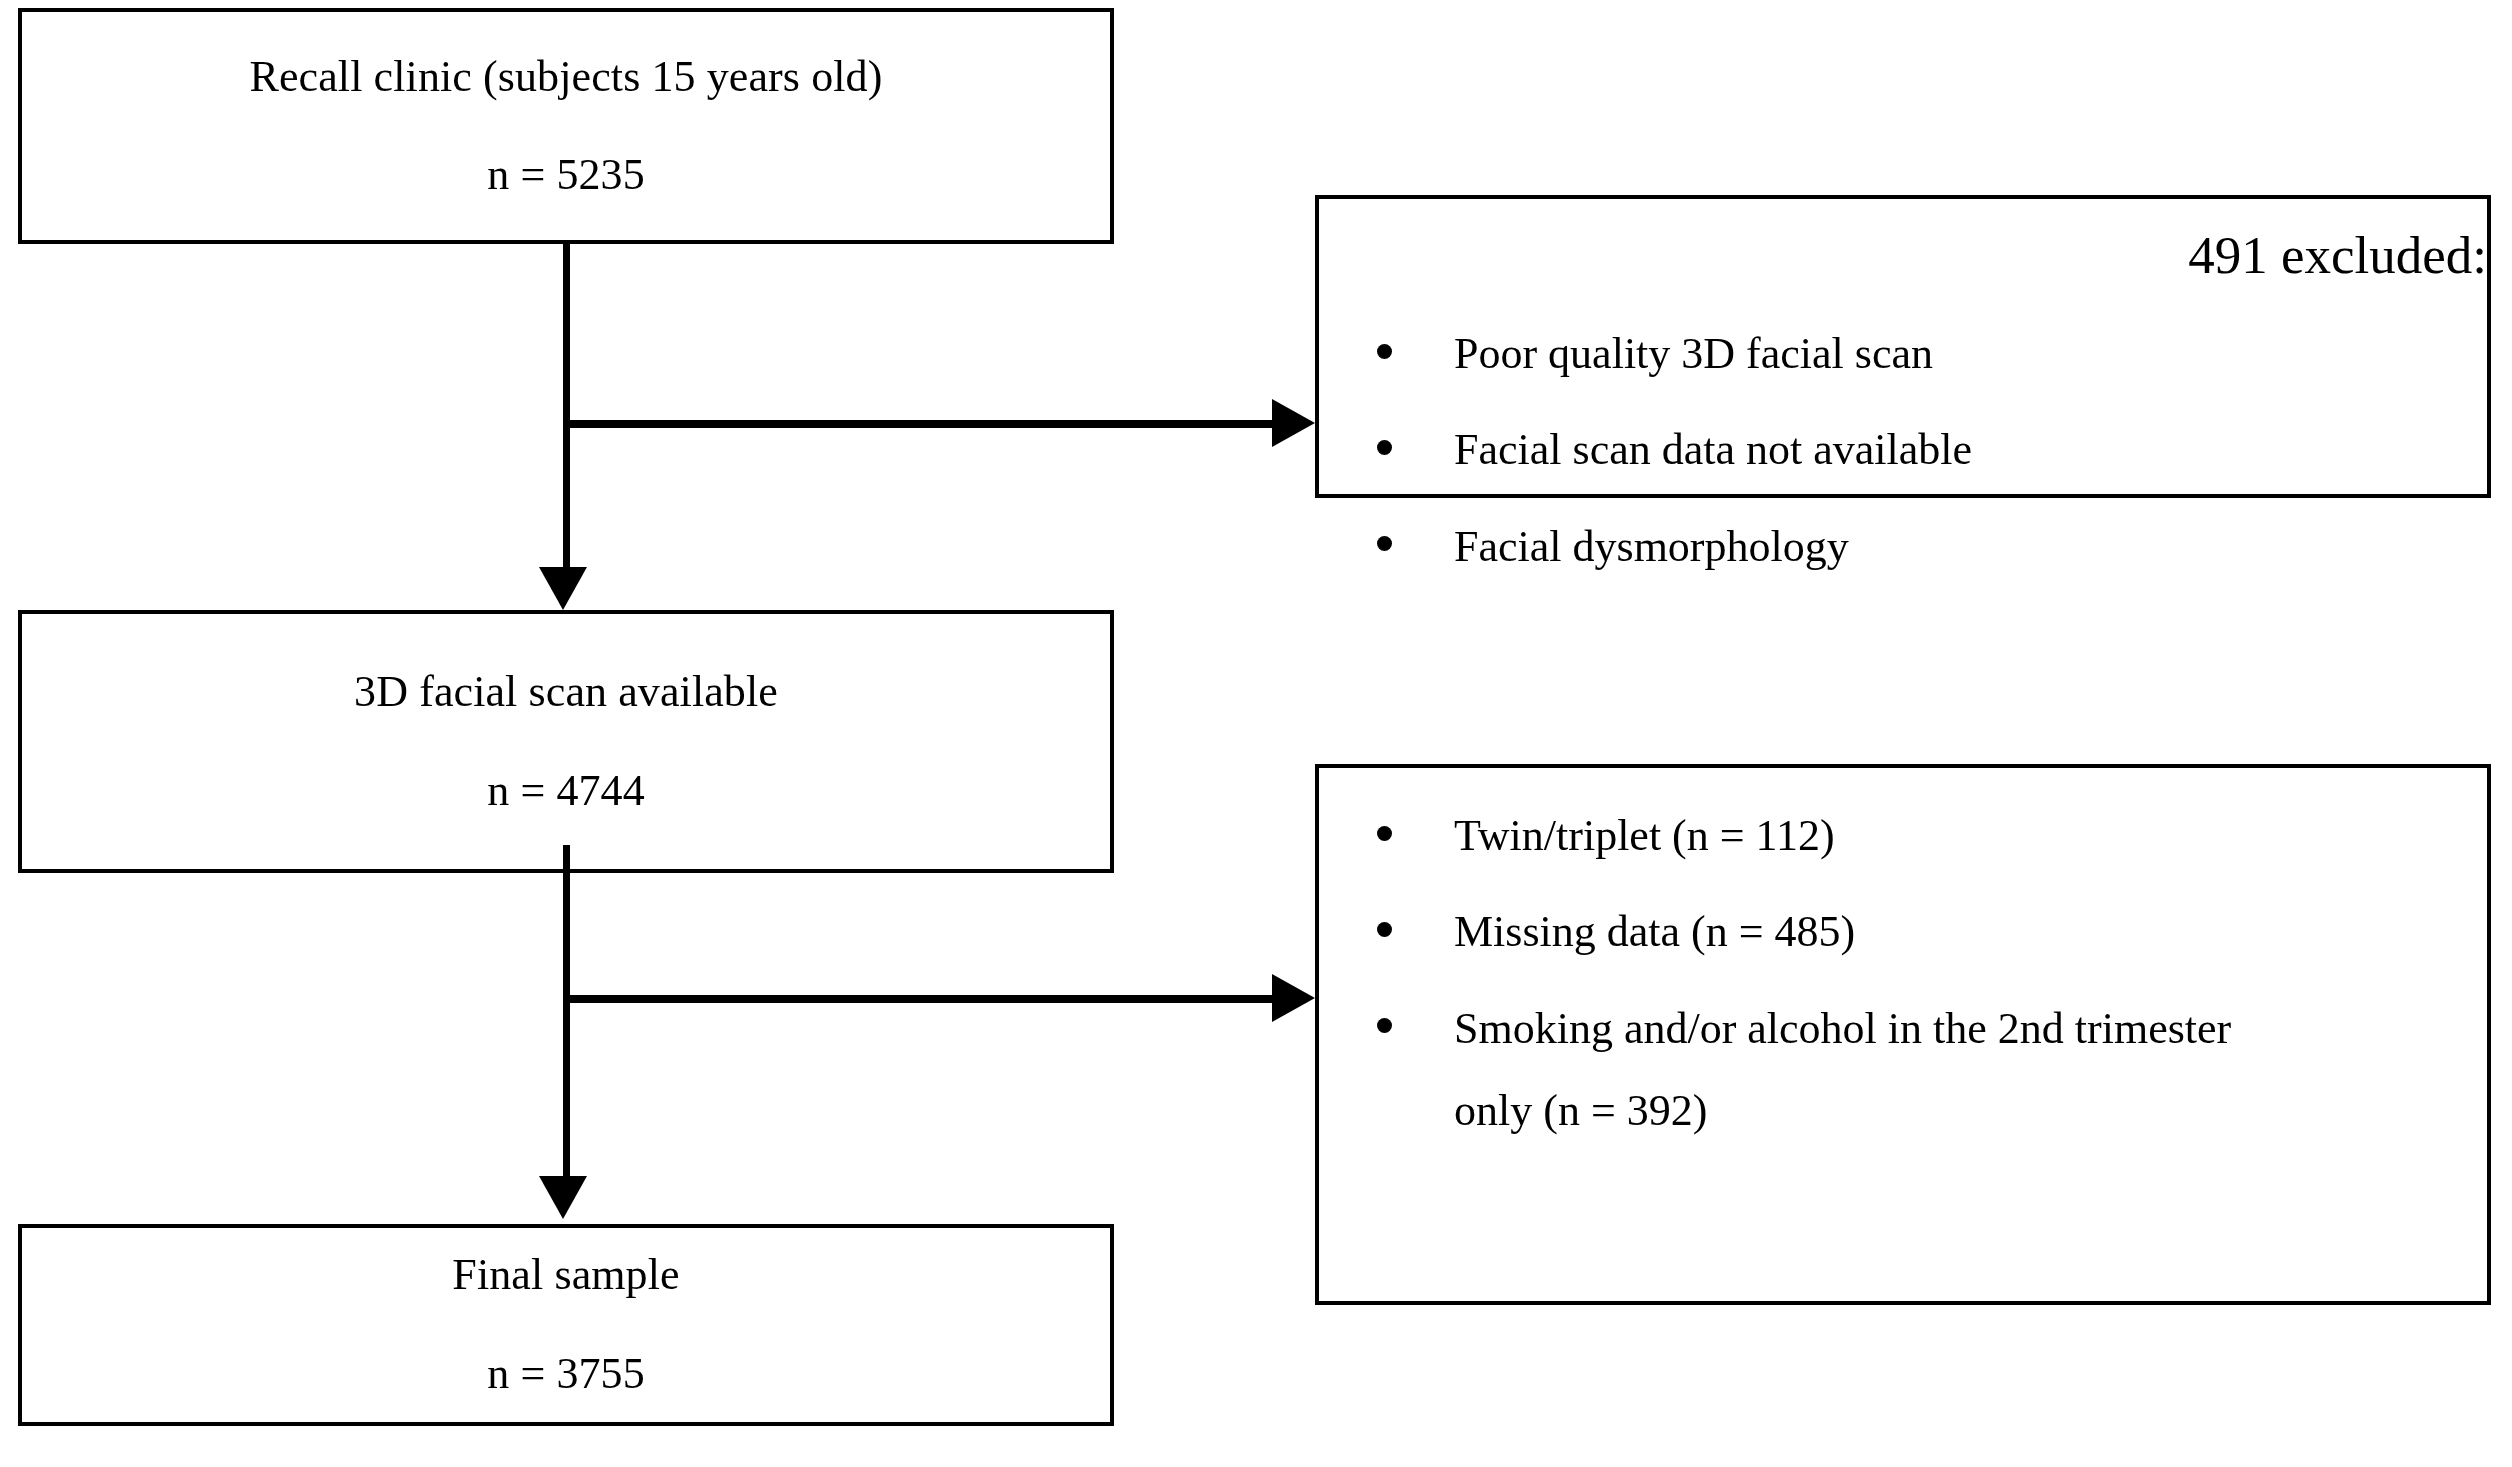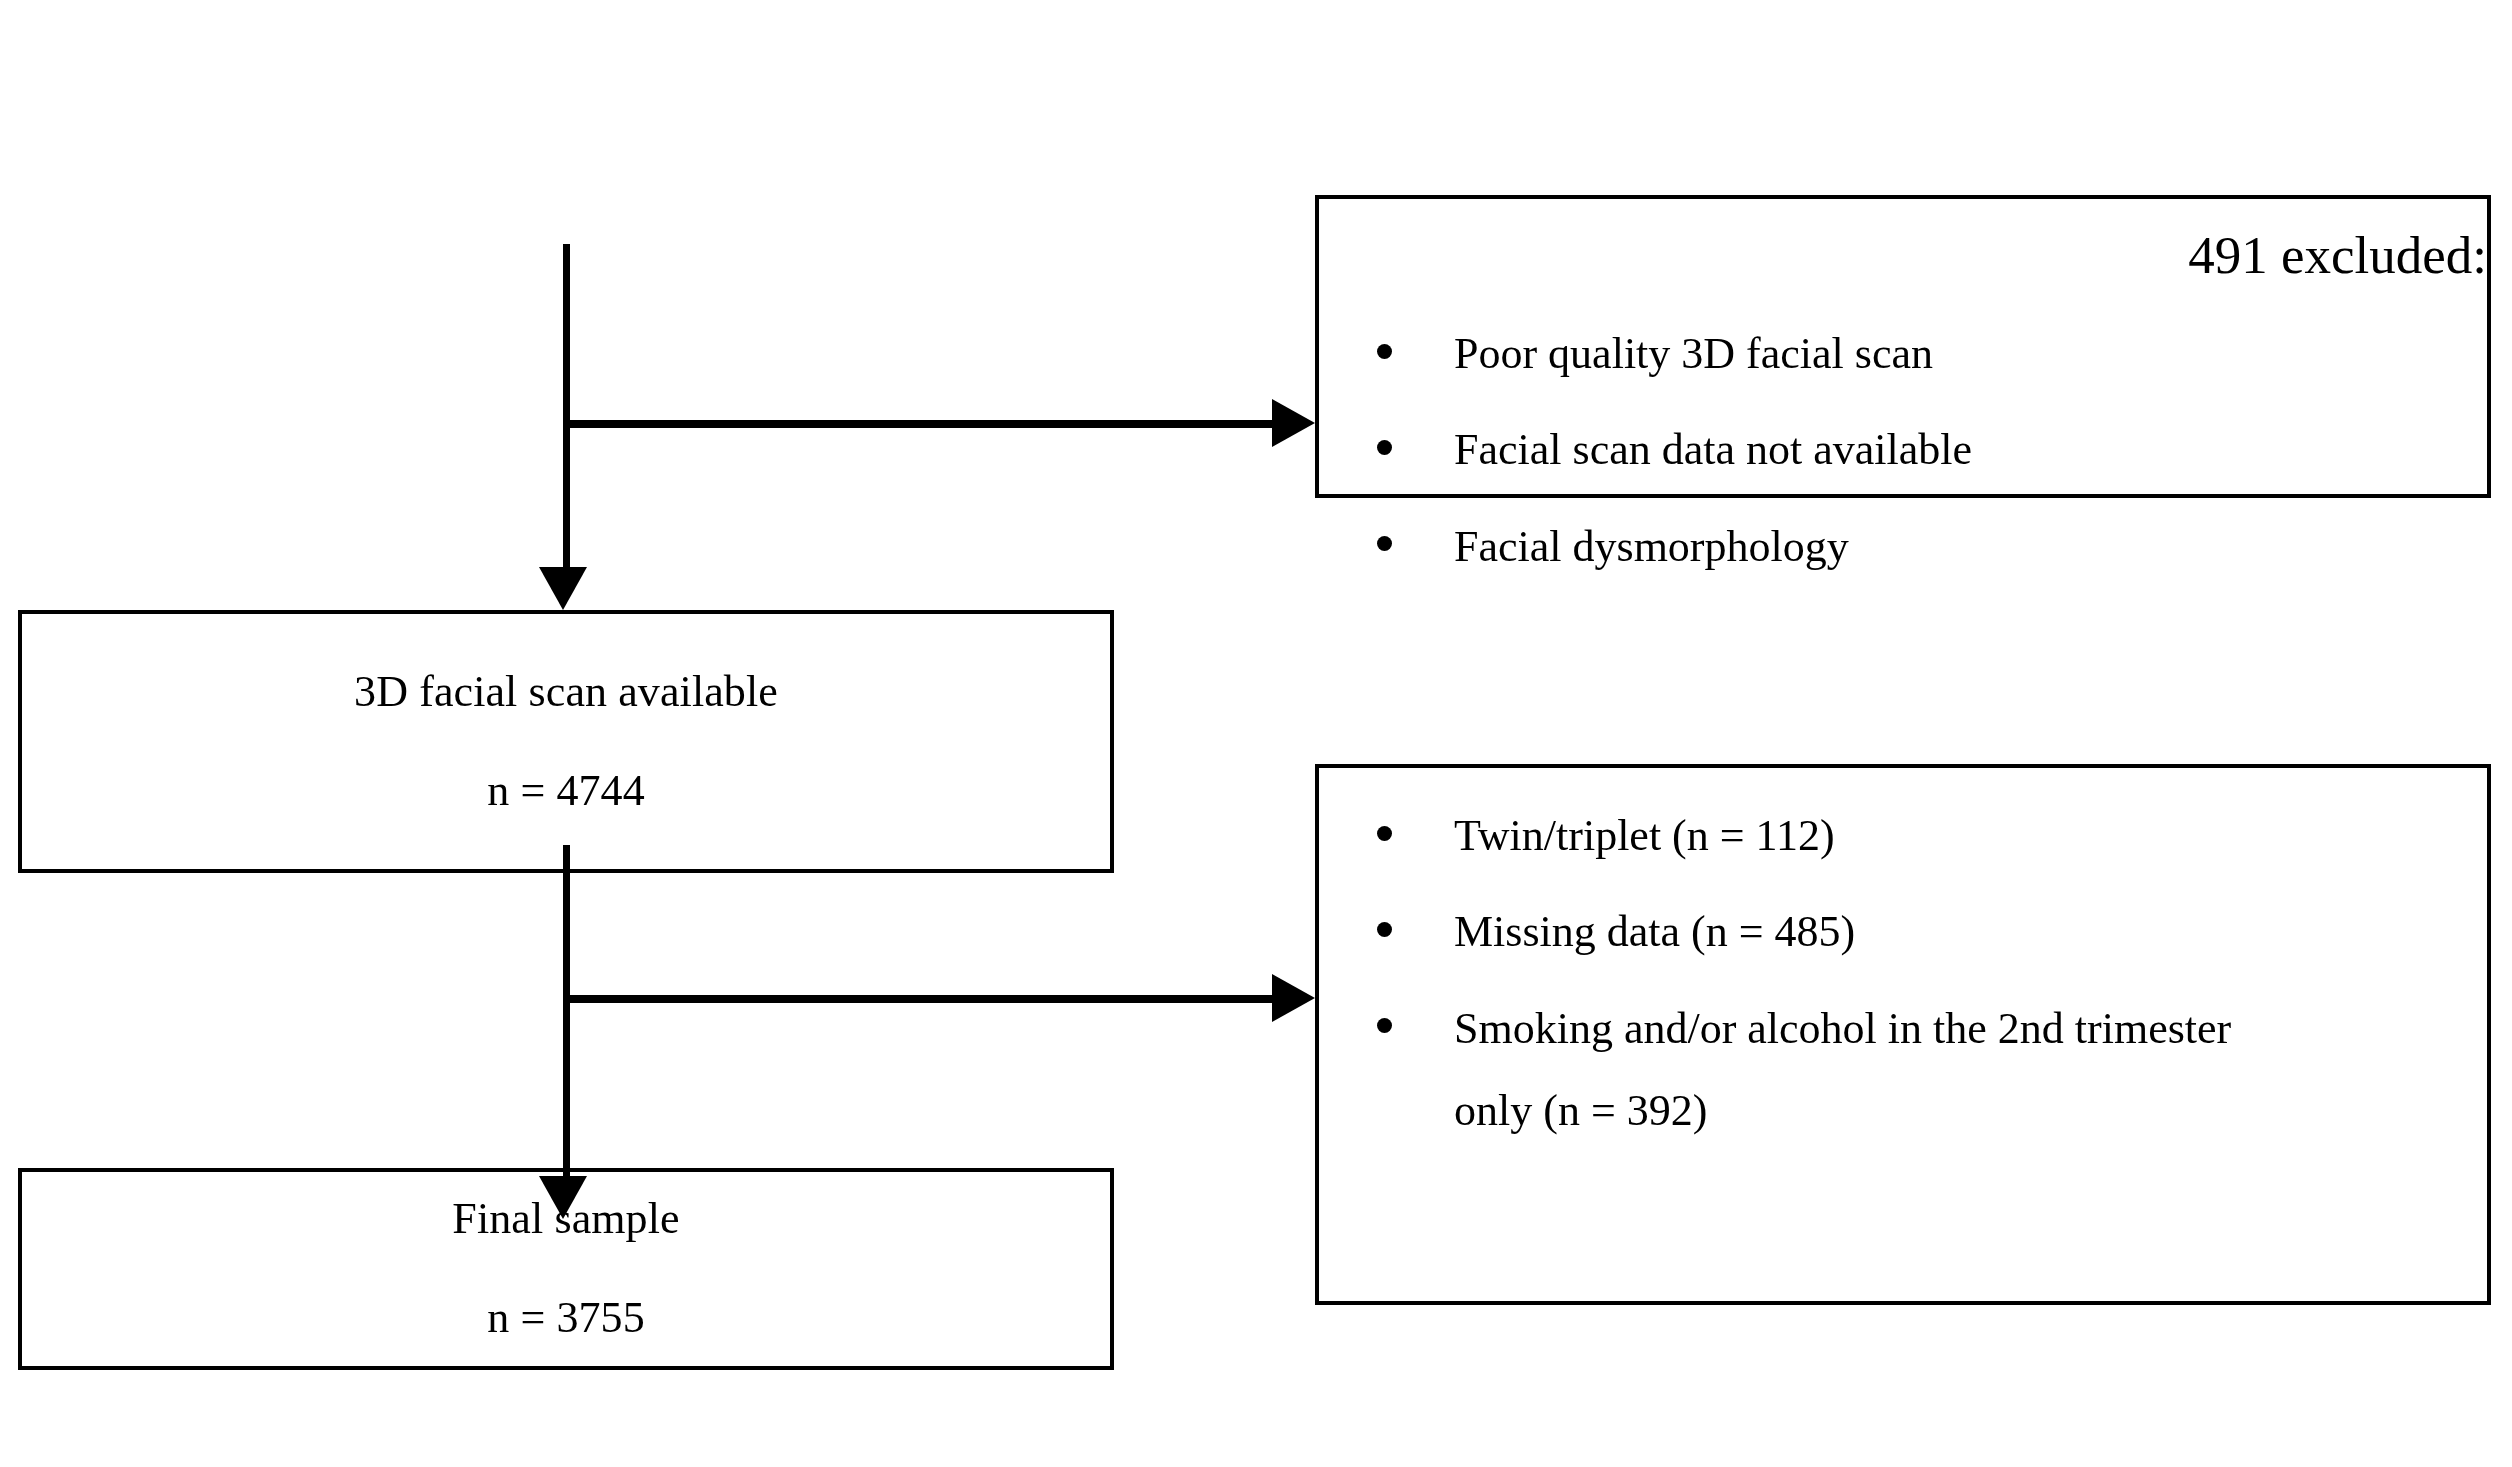--- a/index.html
+++ b/index.html
@@ -105,27 +105,31 @@
     border-top: 24px solid transparent;
     border-bottom: 24px solid transparent;
     border-left: 43px solid #000000;
   }
 </style>
 </head>
 <body>
 
 <div id="canvas">
 
+  <div class="flow-box" style="left:18px; top:8.3px; width:1096px; height:236px;">
+    <div class="box-line primary">Recall clinic (subjects 15 years old)</div>
+    <div class="box-line">n = 5235</div>
+  </div>
 
   <div class="flow-box" style="left:18px; top:610px; width:1096px; height:263px;">
     <div class="box-line primary">3D facial scan available</div>
     <div class="box-line">n = 4744</div>
   </div>
 
-  <div class="flow-box" style="left:18px; top:1168px; width:1096px; height:202px;">
+  <div class="flow-box" style="left:18px; top:1224px; width:1096px; height:202px;">
     <div class="box-line primary">Final sample</div>
     <div class="box-line">n = 3755</div>
   </div>
 
   <div class="excl-box" style="left:1315px; top:195px; width:1176px; height:303px;">
     <div class="excl-title">491 excluded:</div>
     <ul class="excl-list">
       <li class="excl-item">
         <span class="excl-bullet"></span>
         <span>Poor quality 3D facial scan</span>

